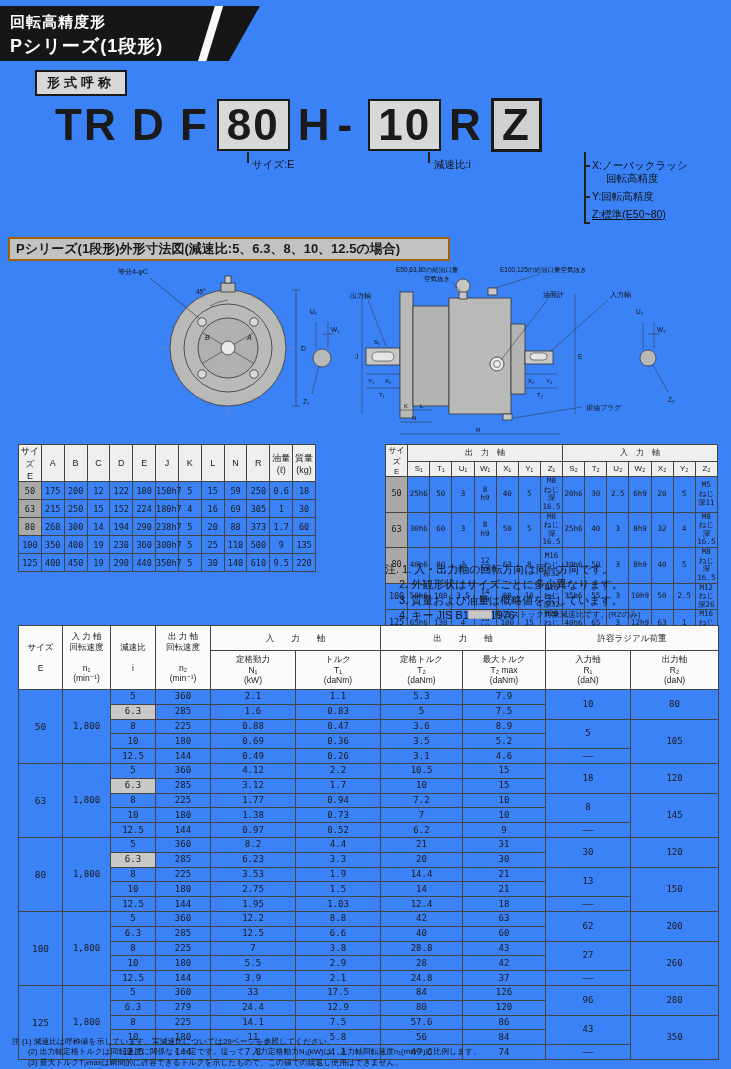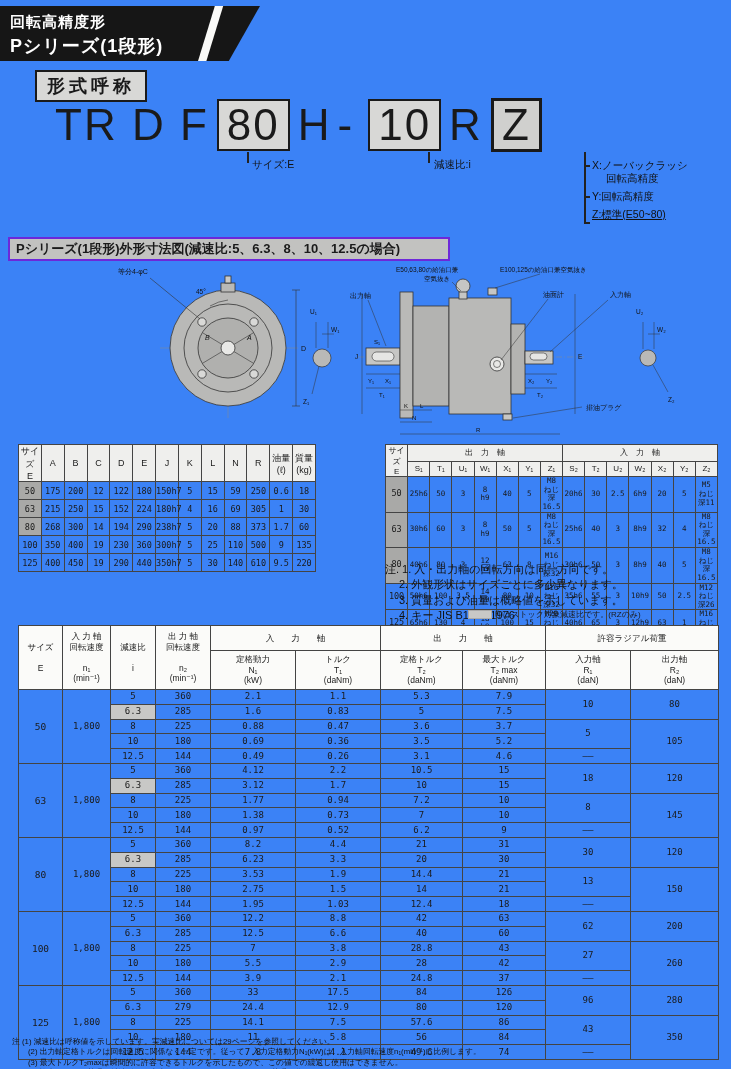--- a/index.html
+++ b/index.html
@@ -8,31 +8,31 @@
         overflow:hidden;margin:0 auto;}
   
   .tab{position:absolute;left:0;top:6px;width:260px;height:55px;background:#161616;
        clip-path:polygon(0 0,100% 0,88% 100%,0 100%);}
   .tab .stripe{position:absolute;left:206px;top:-8px;width:8px;height:75px;
        background:#fafaf8;transform:rotate(17deg);}
   .tab .l1{position:absolute;left:10px;top:7px;color:#fff;font-size:15px;font-weight:bold;letter-spacing:1px;}
   .tab .l2{position:absolute;left:10px;top:28px;color:#fff;font-size:18px;font-weight:bold;letter-spacing:1px;}
   
   .keishiki{position:absolute;left:35px;top:70px;background:#d8d8d6;border:2px solid #1a1a1a;
-       font-weight:bold;font-size:18px;letter-spacing:4px;padding:2px 10px;}
+       font-weight:bold;font-size:13px;letter-spacing:4px;padding:2px 10px;}
   .modelrow{position:absolute;left:55px;top:98px;display:flex;align-items:center;
-       font-weight:normal;font-size:44px;letter-spacing:2px;}
+       font-weight:bold;font-size:44px;letter-spacing:2px;}
   .modelrow .box{background:#d8d8d6;border:2px solid #1a1a1a;padding:0 8px;margin:0 8px;line-height:1.1;}
   .modelrow .boxz{border-width:3px;background:#d0d0ce;}
   .vline{position:absolute;width:1.5px;background:#222;}
   .hline{position:absolute;height:1.5px;background:#222;}
   .anno{position:absolute;font-size:10.5px;color:#111;}
   
   .secbar{position:absolute;left:8px;top:237px;width:432px;height:20px;background:#c2c2c0;
-       border:2px solid #6d28d9;font-weight:bold;font-size:13px;line-height:20px;padding-left:6px;}
+       border:2px solid #a16207;font-weight:bold;font-size:13px;line-height:20px;padding-left:6px;}
   
   .drawing{position:absolute;left:0;top:262px;width:731px;height:178px;}
   svg text{font-family:"Liberation Sans","DejaVu Sans",sans-serif;fill:#111;}
   
   table{border-collapse:collapse;table-layout:fixed;}
   th,td{border:1px solid #444;text-align:center;white-space:pre-line;padding:0;vertical-align:middle;}
   .shade{background:#a9a9a7;}
   .t-dim{position:absolute;left:18px;top:444px;width:298px;font-size:8.5px;}
   .t-dim th{background:#efefed;height:28px;font-weight:normal;font-size:9px;}
   .t-dim td{height:17px;font-family:"DejaVu Sans Mono",monospace;font-size:8.5px;}
@@ -518,21 +518,21 @@
           <td>0.83</td>
           <td>5</td>
           <td>7.5</td>
         </tr>
         <tr>
           <td>8</td>
           <td>225</td>
           <td>0.88</td>
           <td>0.47</td>
           <td>3.6</td>
-          <td>3.7</td>
+          <td>8.9</td>
           <td rowspan="2">5</td>
           <td rowspan="3">105</td>
         </tr>
         <tr>
           <td>10</td>
           <td>180</td>
           <td>0.69</td>
           <td>0.36</td>
           <td>3.5</td>
           <td>5.2</td>

